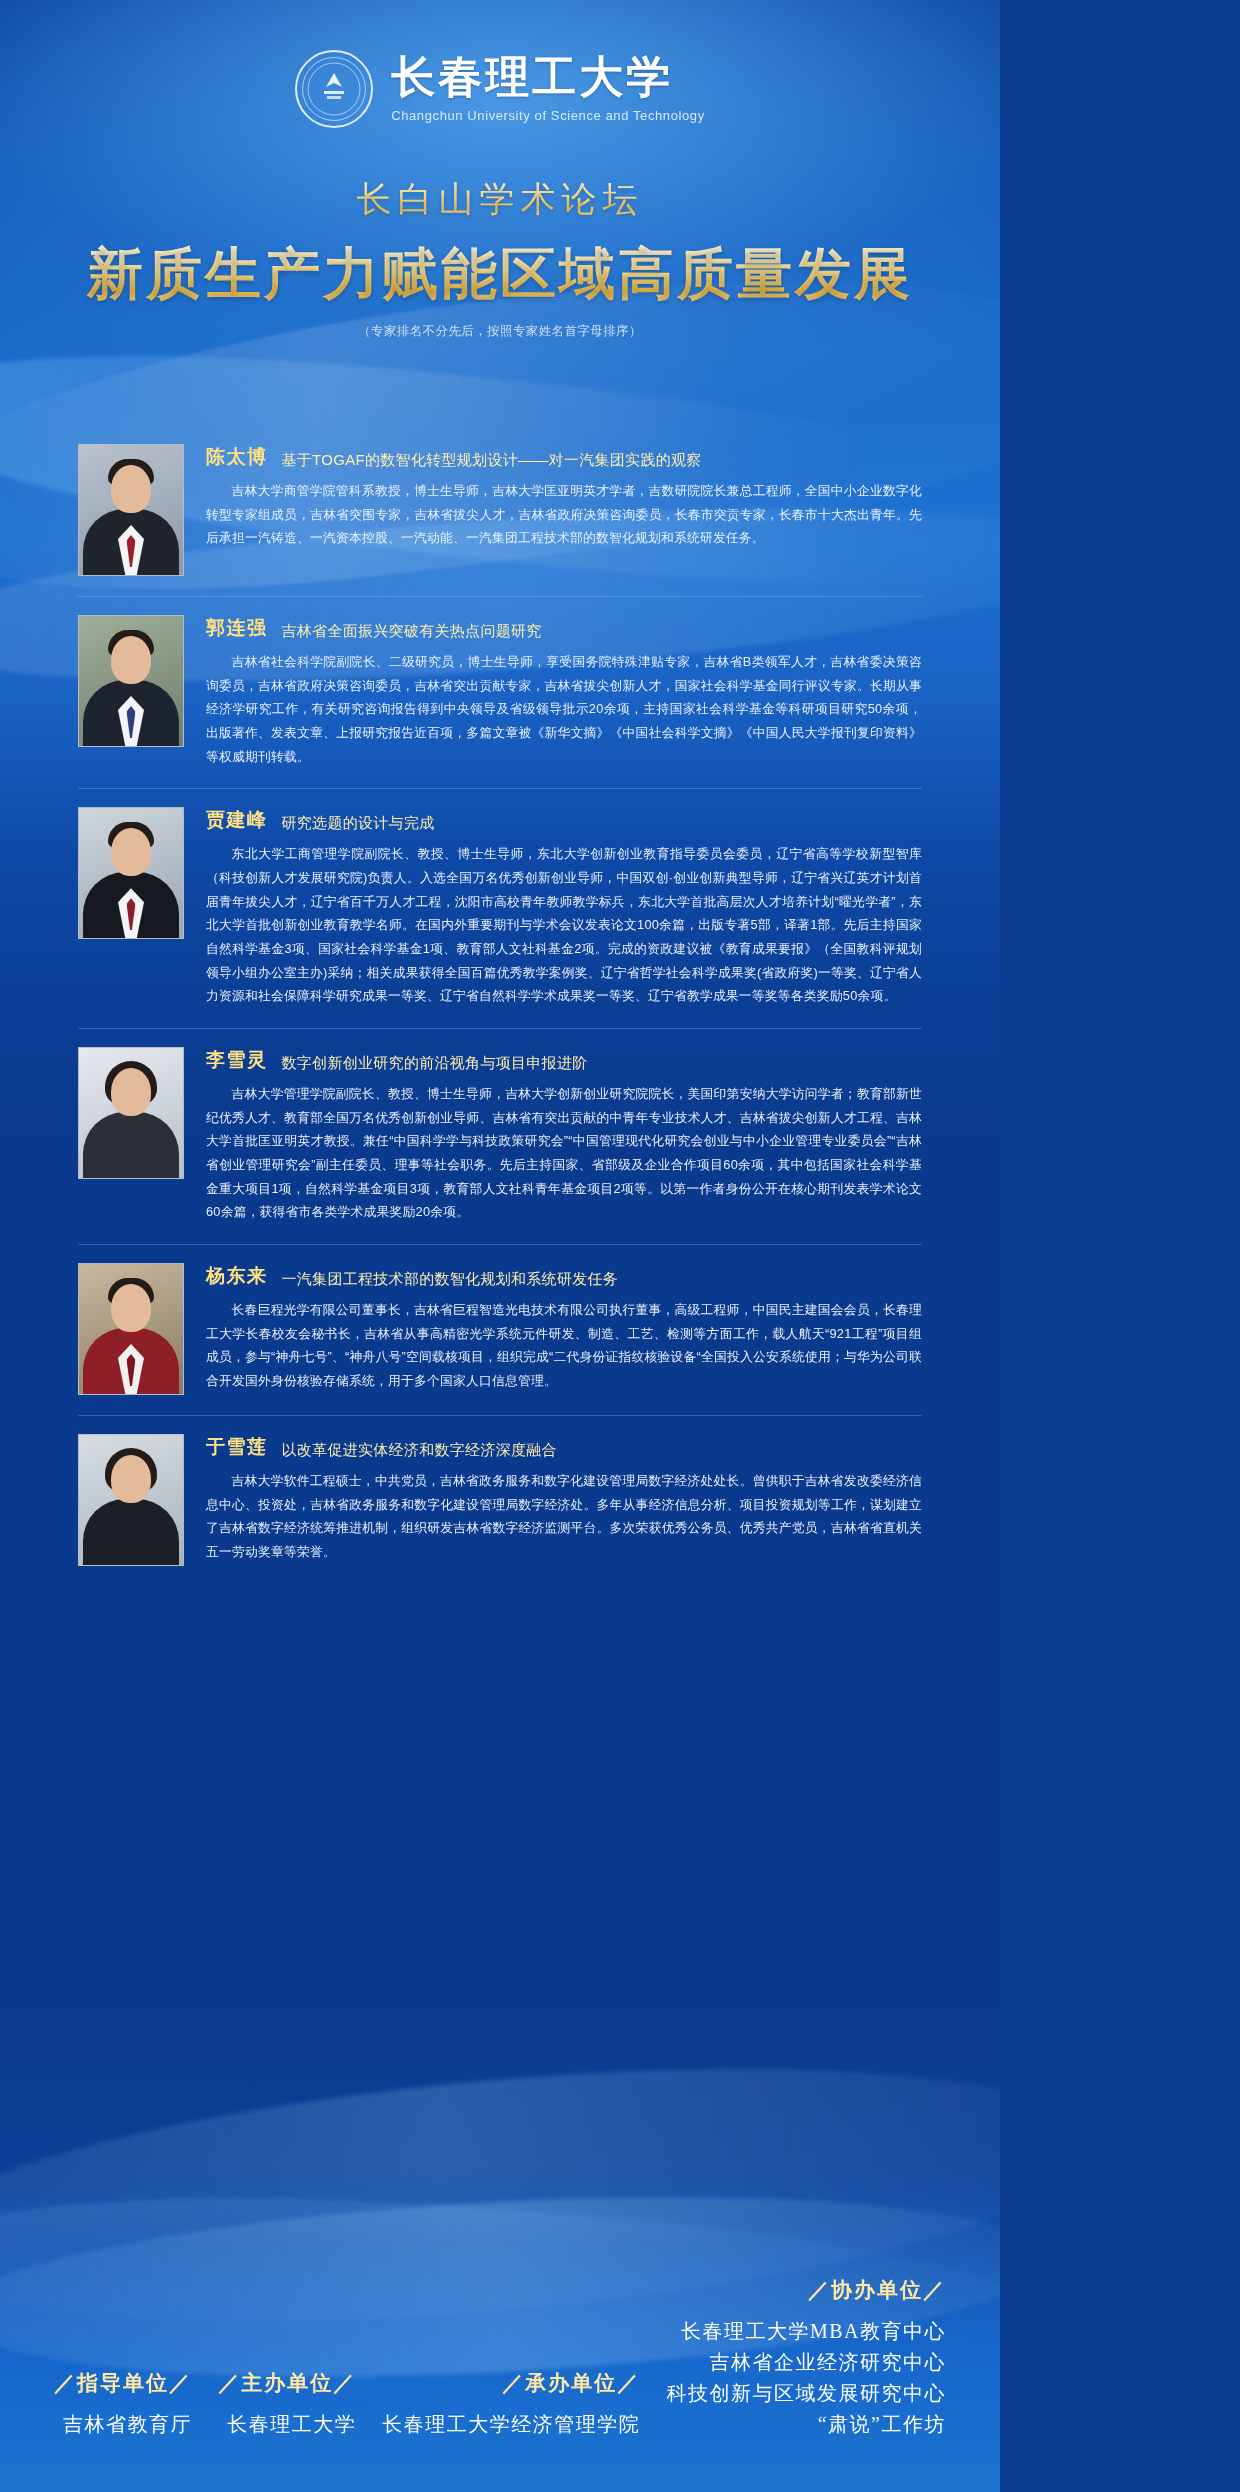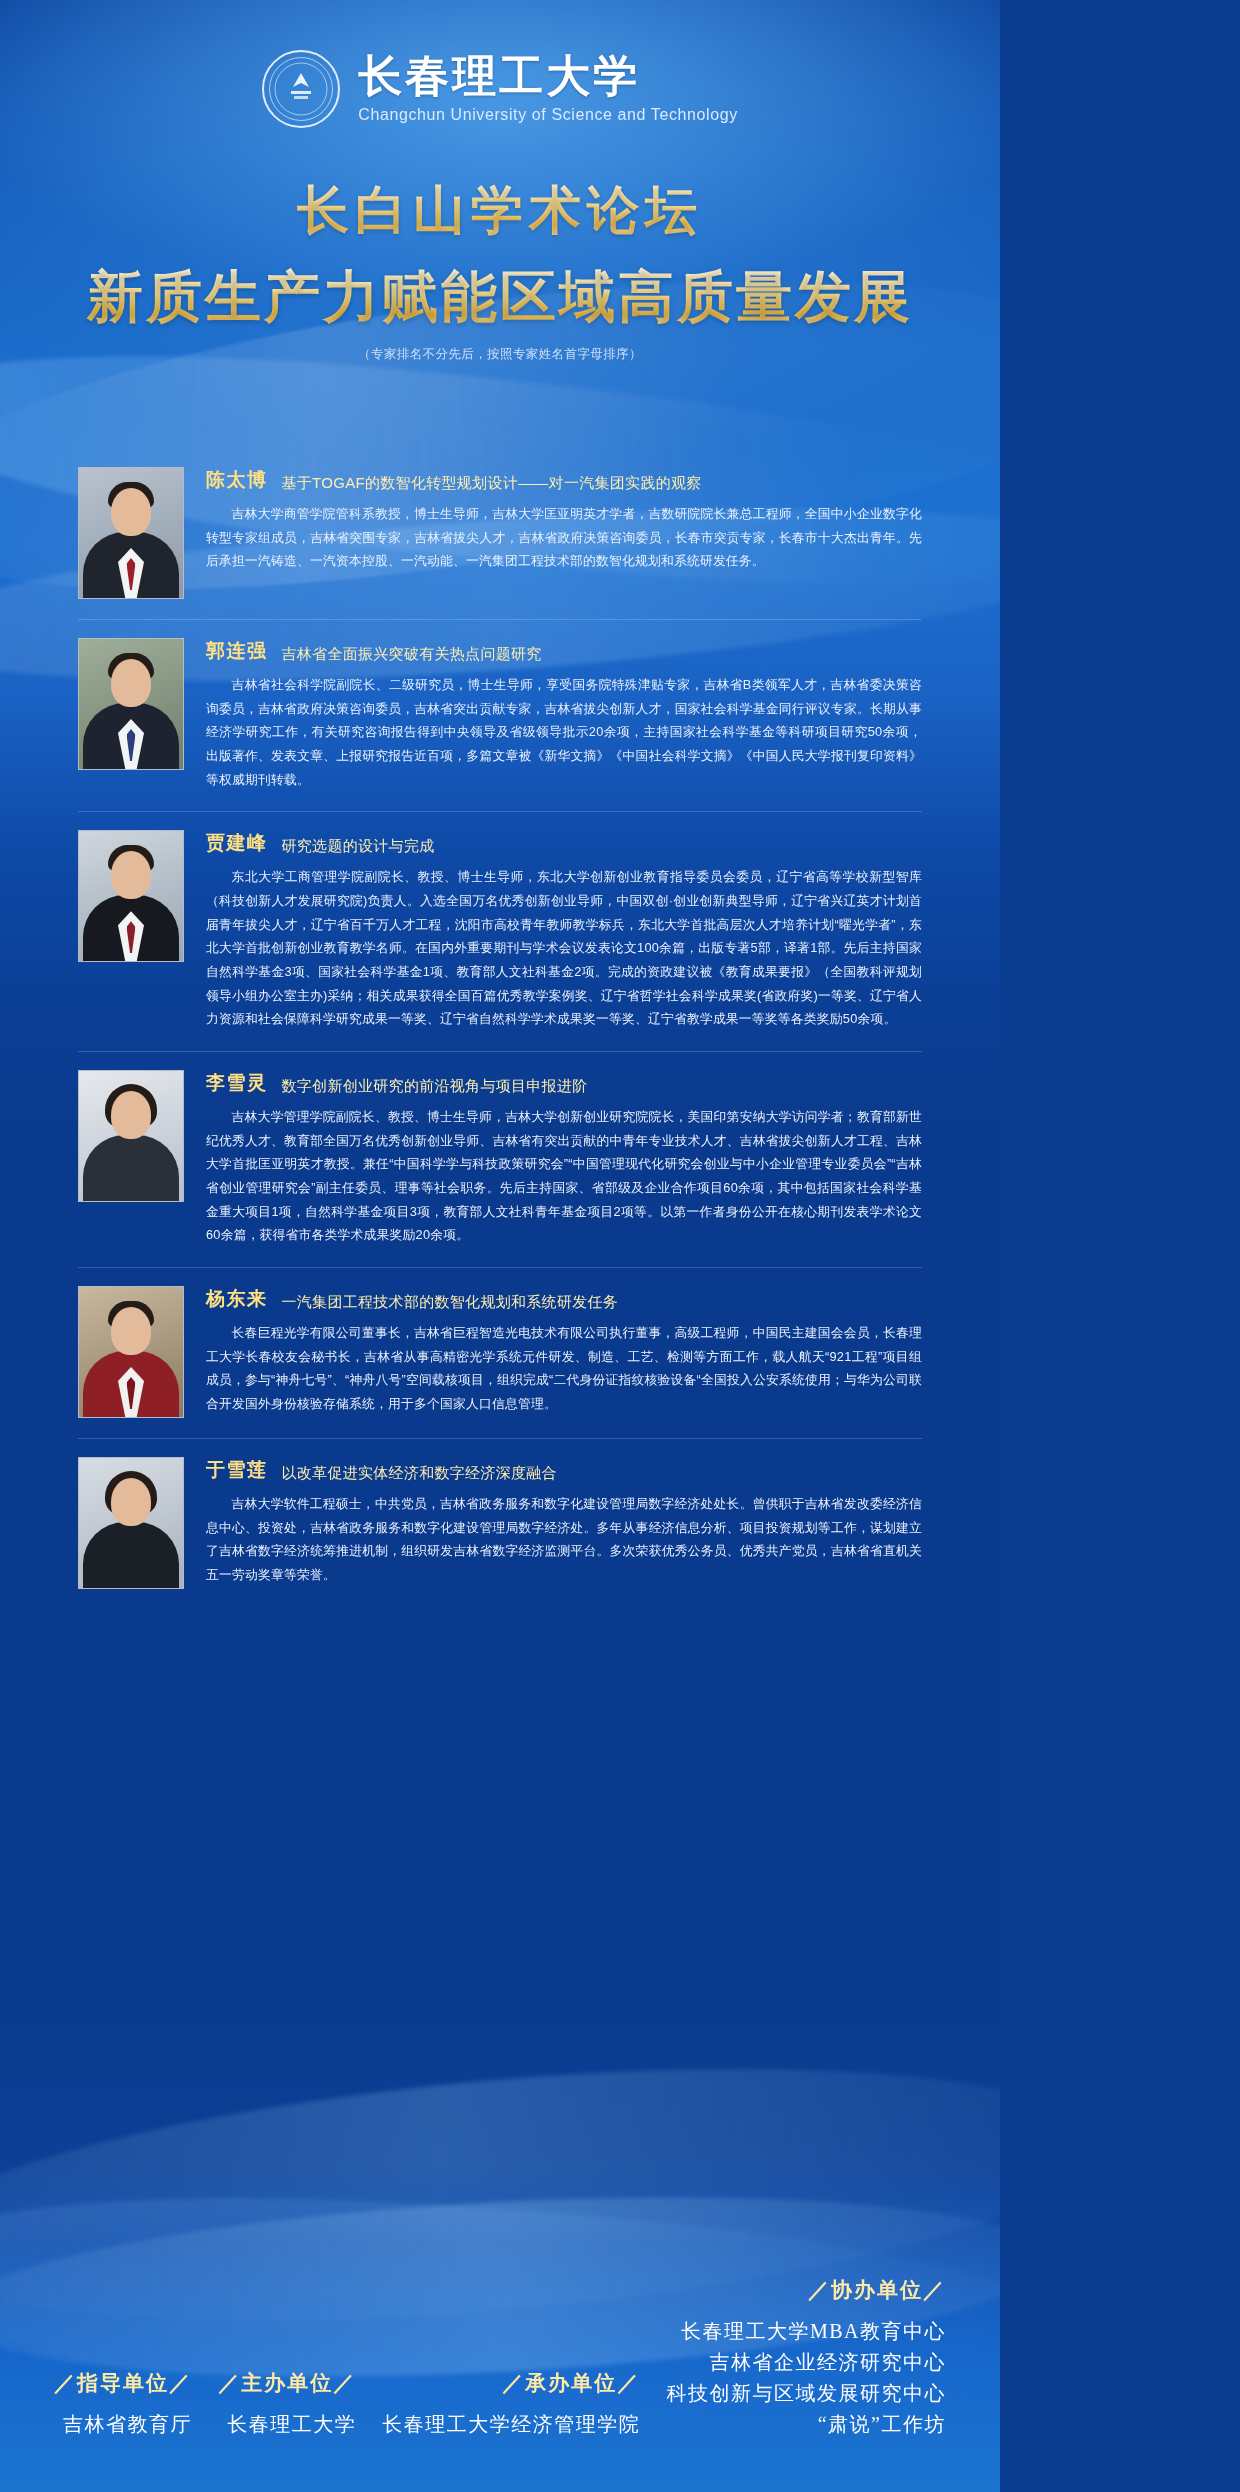--- a/index.html
+++ b/index.html
@@ -104,31 +104,31 @@
   .uni-cn {
     font-family: "Liberation Serif", serif;
     font-weight: bold;
     font-size: 44px;
     color: #ffffff;
     letter-spacing: 3px;
     line-height: 1.05;
     text-shadow: 0 1px 3px rgba(0,0,0,.25);
   }
   .uni-en {
-    font-size: 16px;
+    font-size: 13px;
     color: #dce9ff;
     letter-spacing: .6px;
     margin-top: 6px;
   }
 
   .title-block { margin-top: 48px; text-align: center; }
   .title1 {
     font-family: "Liberation Serif", serif;
-    font-weight: bold;
-    font-size: 52px;
+    font-weight: normal;
+    font-size: 35px;
     letter-spacing: 6px;
     color: #ffe9a8;
     background: linear-gradient(180deg,#fff6dd 0%, #ffe08a 45%, #f3c152 70%, #fff3cf 100%);
     -webkit-background-clip: text;
     background-clip: text;
     color: transparent;
     text-shadow: 0 2px 4px rgba(0,0,0,.18);
   }
   .title2 {
     font-family: "Liberation Serif", serif;

